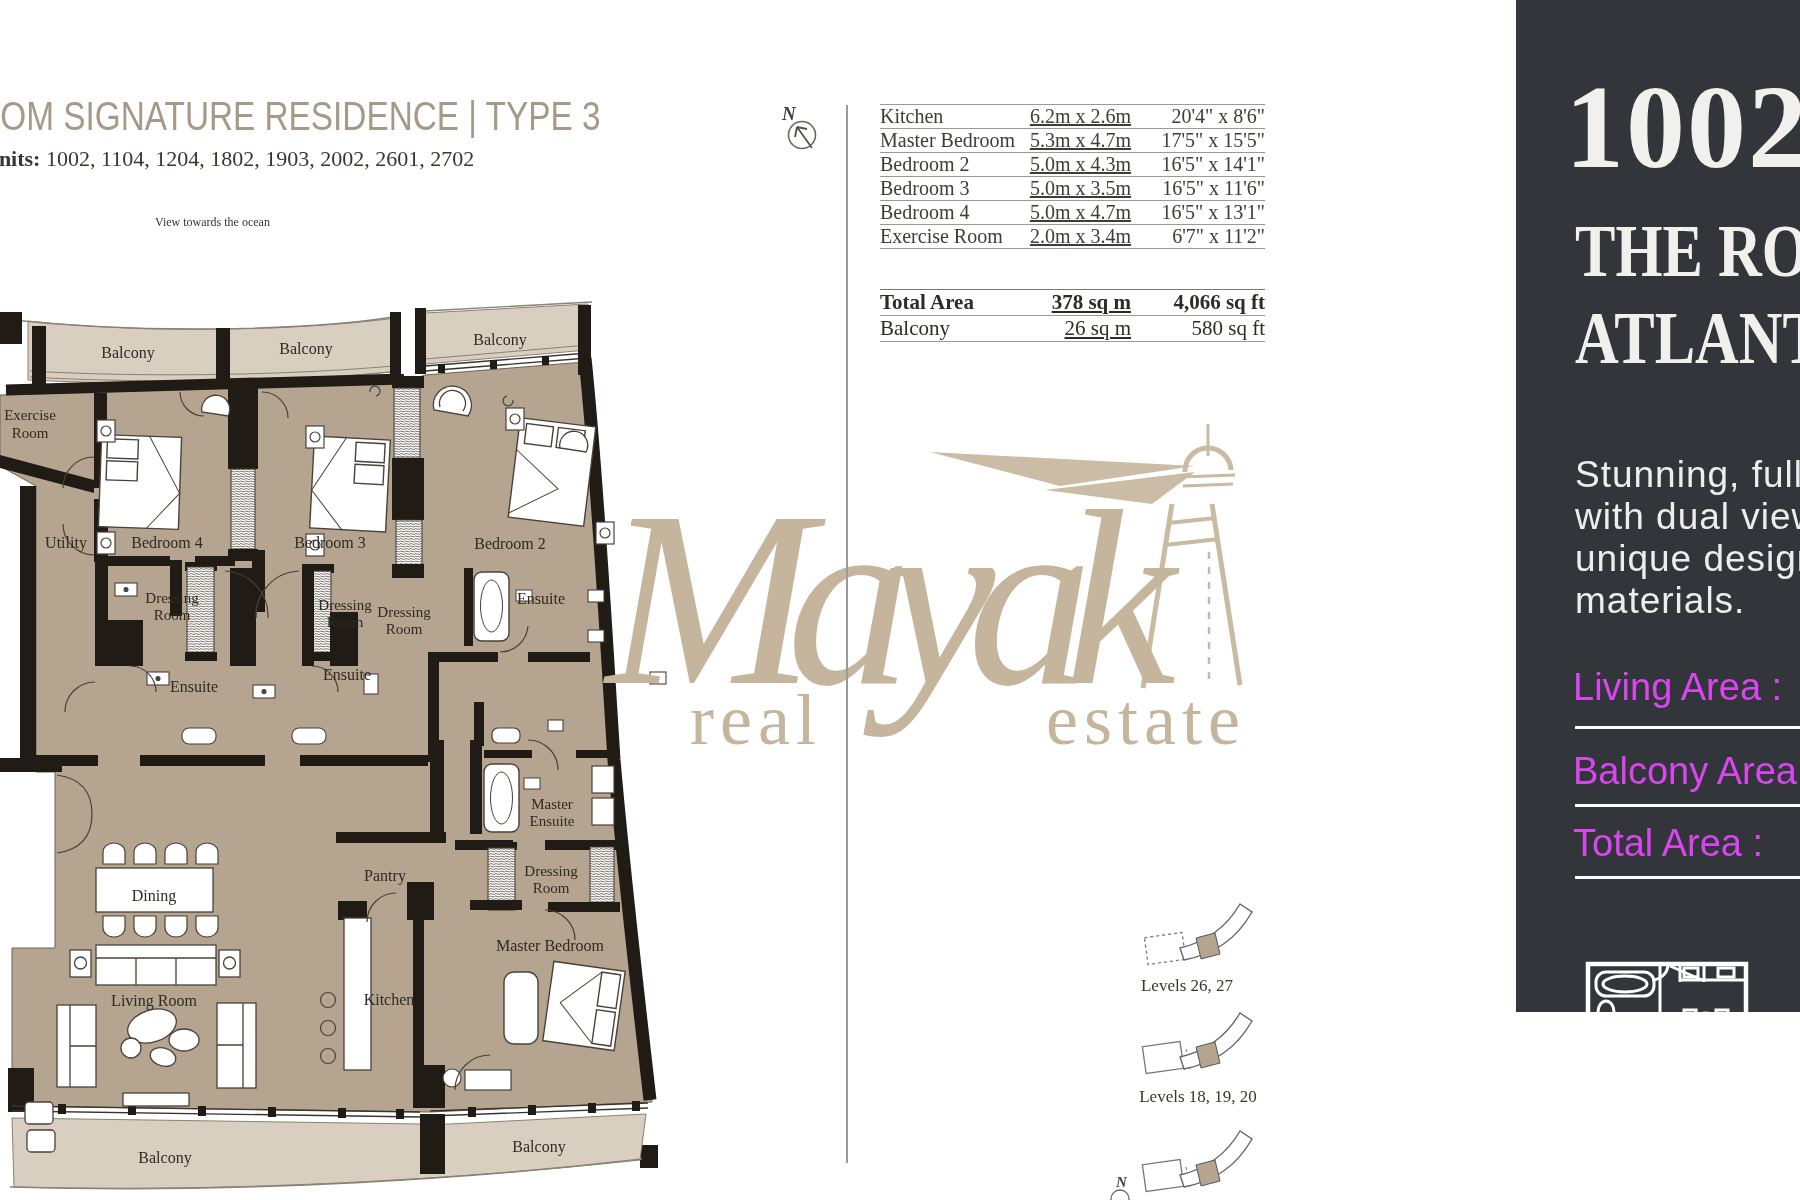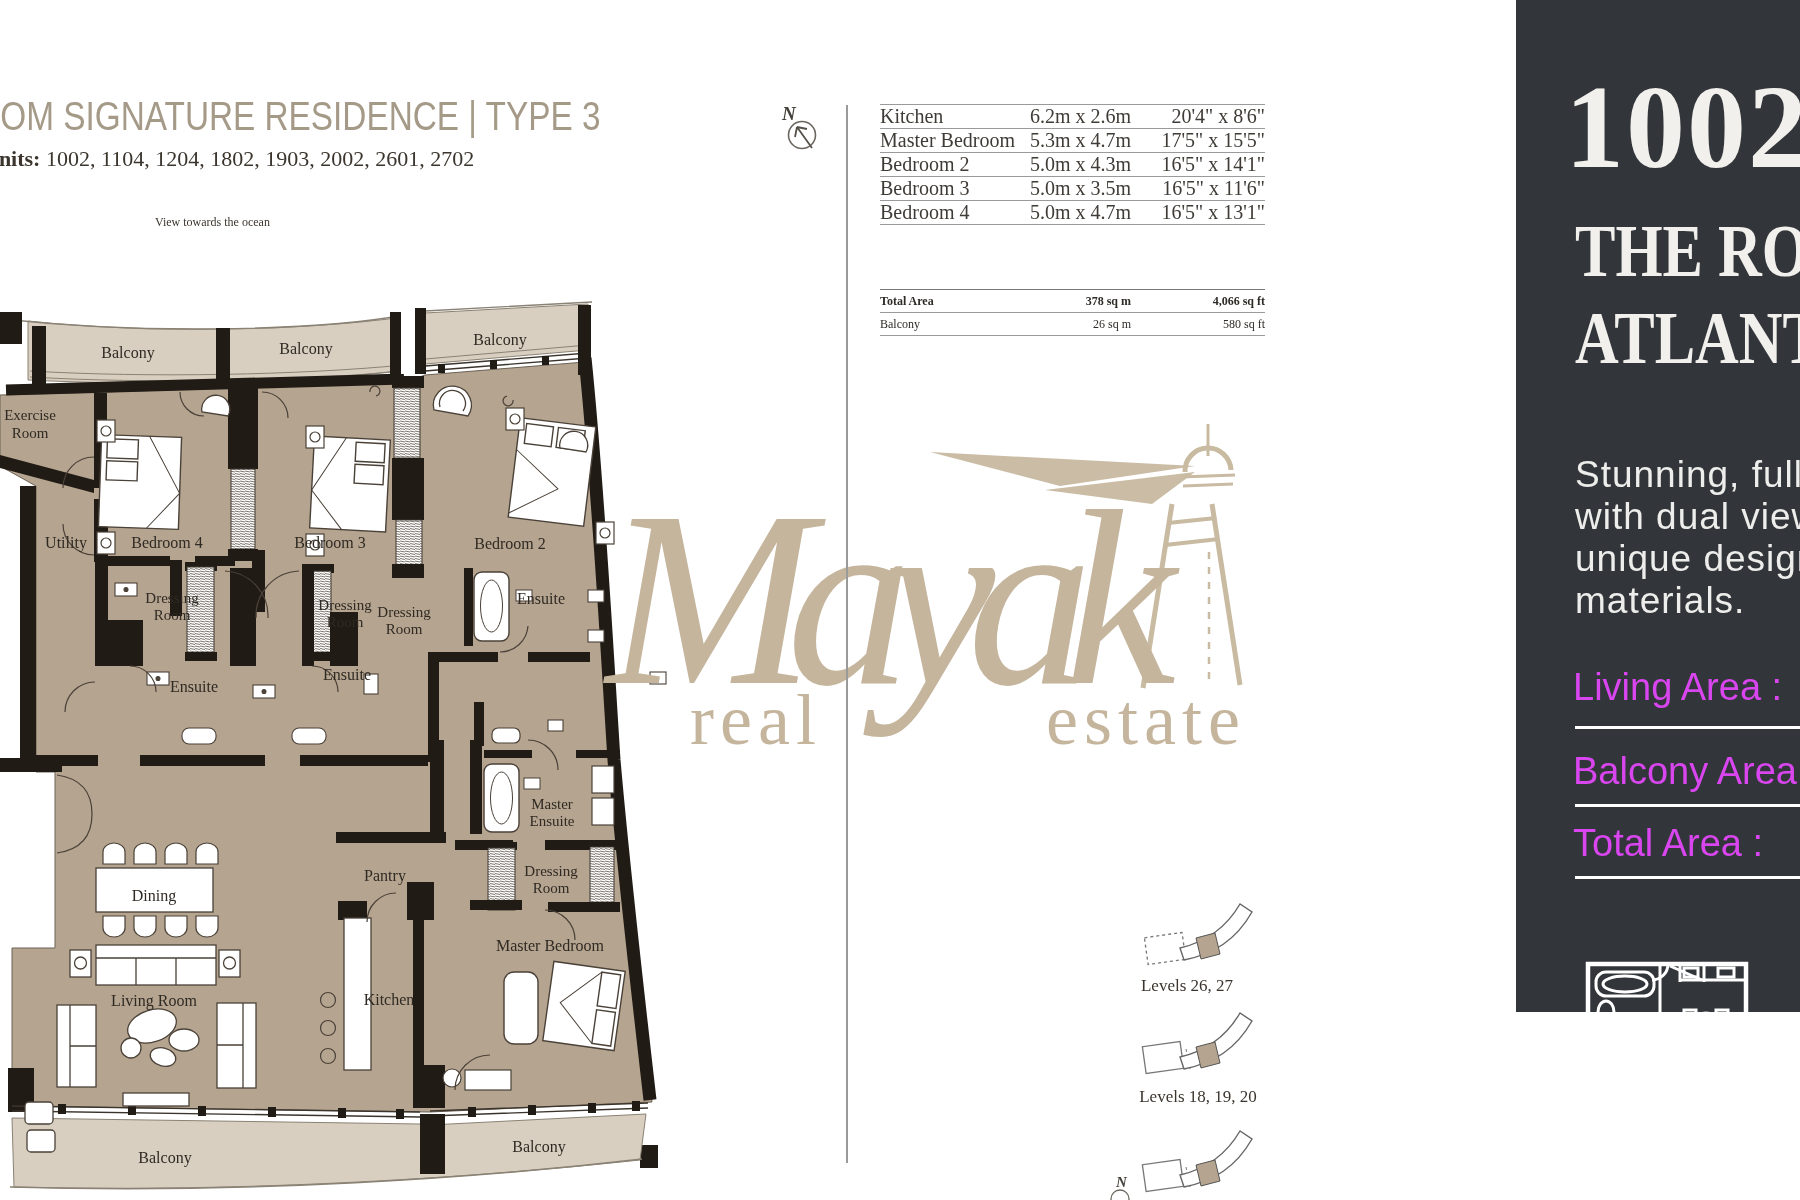--- a/index.html
+++ b/index.html
@@ -12,24 +12,24 @@
          color:#3b352e;white-space:nowrap;}
   .viewlbl{left:155px;top:215px;font-family:"Liberation Serif",serif;font-size:12px;
          color:#3b352e;white-space:nowrap;}
   .vline{left:846px;top:105px;width:1.5px;height:1058px;background:#9a9a9a;z-index:30;}
   
   .tbl{left:880px;top:104px;width:385px;font-family:"Liberation Serif",serif;
        font-size:20px;color:#3f3b36;}
   .tbl table{width:100%;border-collapse:collapse;}
   .tbl td{padding:0;height:21px;white-space:nowrap;vertical-align:middle;border-bottom:1px solid #9a9a9a;}
   .tbl tr.first td{border-top:1px solid #9a9a9a;}
-  .c2{text-align:right;}
+  .c2{text-align:right;text-decoration:underline;}
   .c3{text-align:right;}
   .tbl2{left:880px;top:289px;width:385px;font-family:"Liberation Serif",serif;
-       font-size:12px;color:#2e2b27;}
+       font-size:21px;color:#2e2b27;}
   .tbl2 table{width:100%;border-collapse:collapse;}
   .tbl2 td{padding:0;height:22px;white-space:nowrap;vertical-align:middle;border-bottom:1px solid #9a9a9a;}
   .tbl2 tr.first td{border-top:1.5px solid #777;}
   
   .panel{left:1516px;top:0;width:284px;height:1012px;background:#323539;overflow:hidden;color:#f2f0ec;}
   .p-num{position:absolute;left:49px;top:69px;font-family:"Liberation Serif",serif;
          font-weight:bold;font-size:118px;line-height:1;white-space:nowrap;letter-spacing:2px;}
   .p-head{position:absolute;left:59px;top:208px;font-family:"Liberation Serif",serif;
          font-weight:bold;font-size:73px;line-height:87px;white-space:nowrap;
          transform:scaleX(0.83);transform-origin:left top;}
@@ -76,20 +76,25 @@
         </tr>
       <tr>
           <td>Bedroom 3</td>
           <td class="c2">5.0m x 3.5m</td>
           <td class="c3">16'5" x 11'6"</td>
         </tr>
       <tr>
           <td>Bedroom 4</td>
           <td class="c2">5.0m x 4.7m</td>
           <td class="c3">16'5" x 13'1"</td>
+        </tr>
+      <tr>
+          <td>Exercise Room</td>
+          <td class="c2">2.0m x 3.4m</td>
+          <td class="c3">6'7" x 11'2"</td>
         </tr>
     </tbody>
     </table>
   </div>
   <div class="abs tbl2">
     <table>
       <colgroup>
         <col style="width:140px">
         <col style="width:111px">
         <col style="width:134px">

